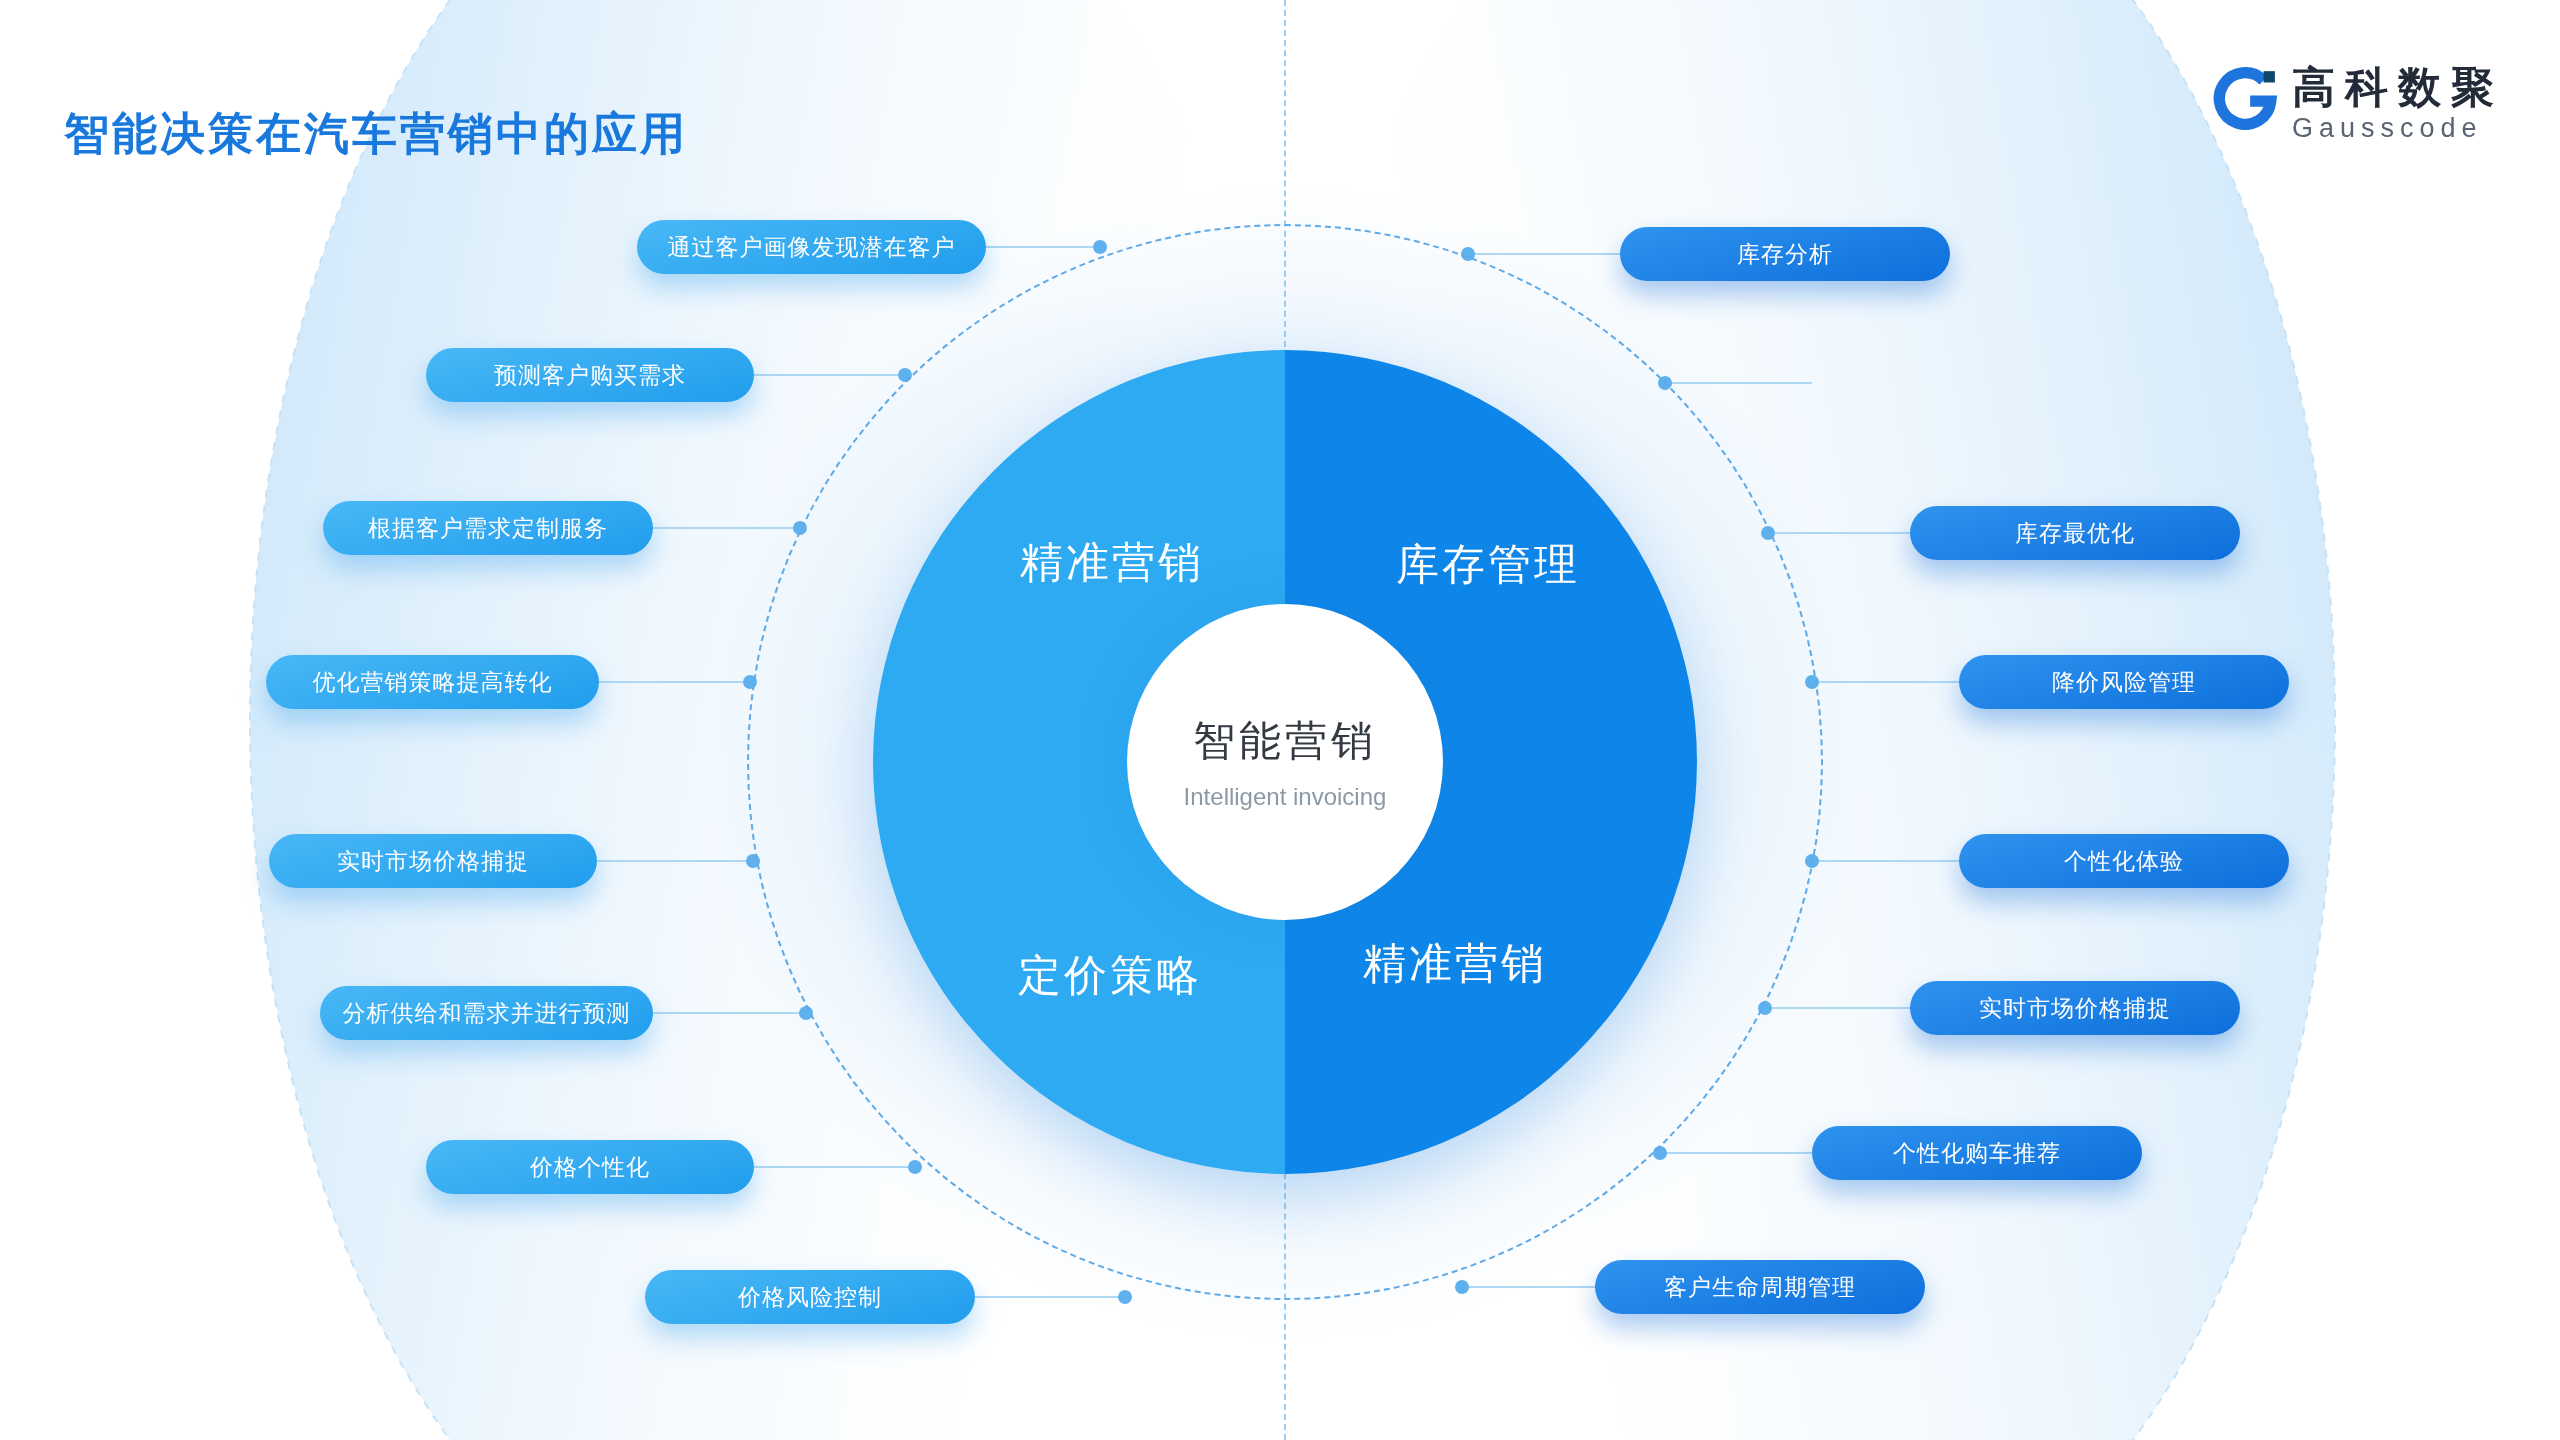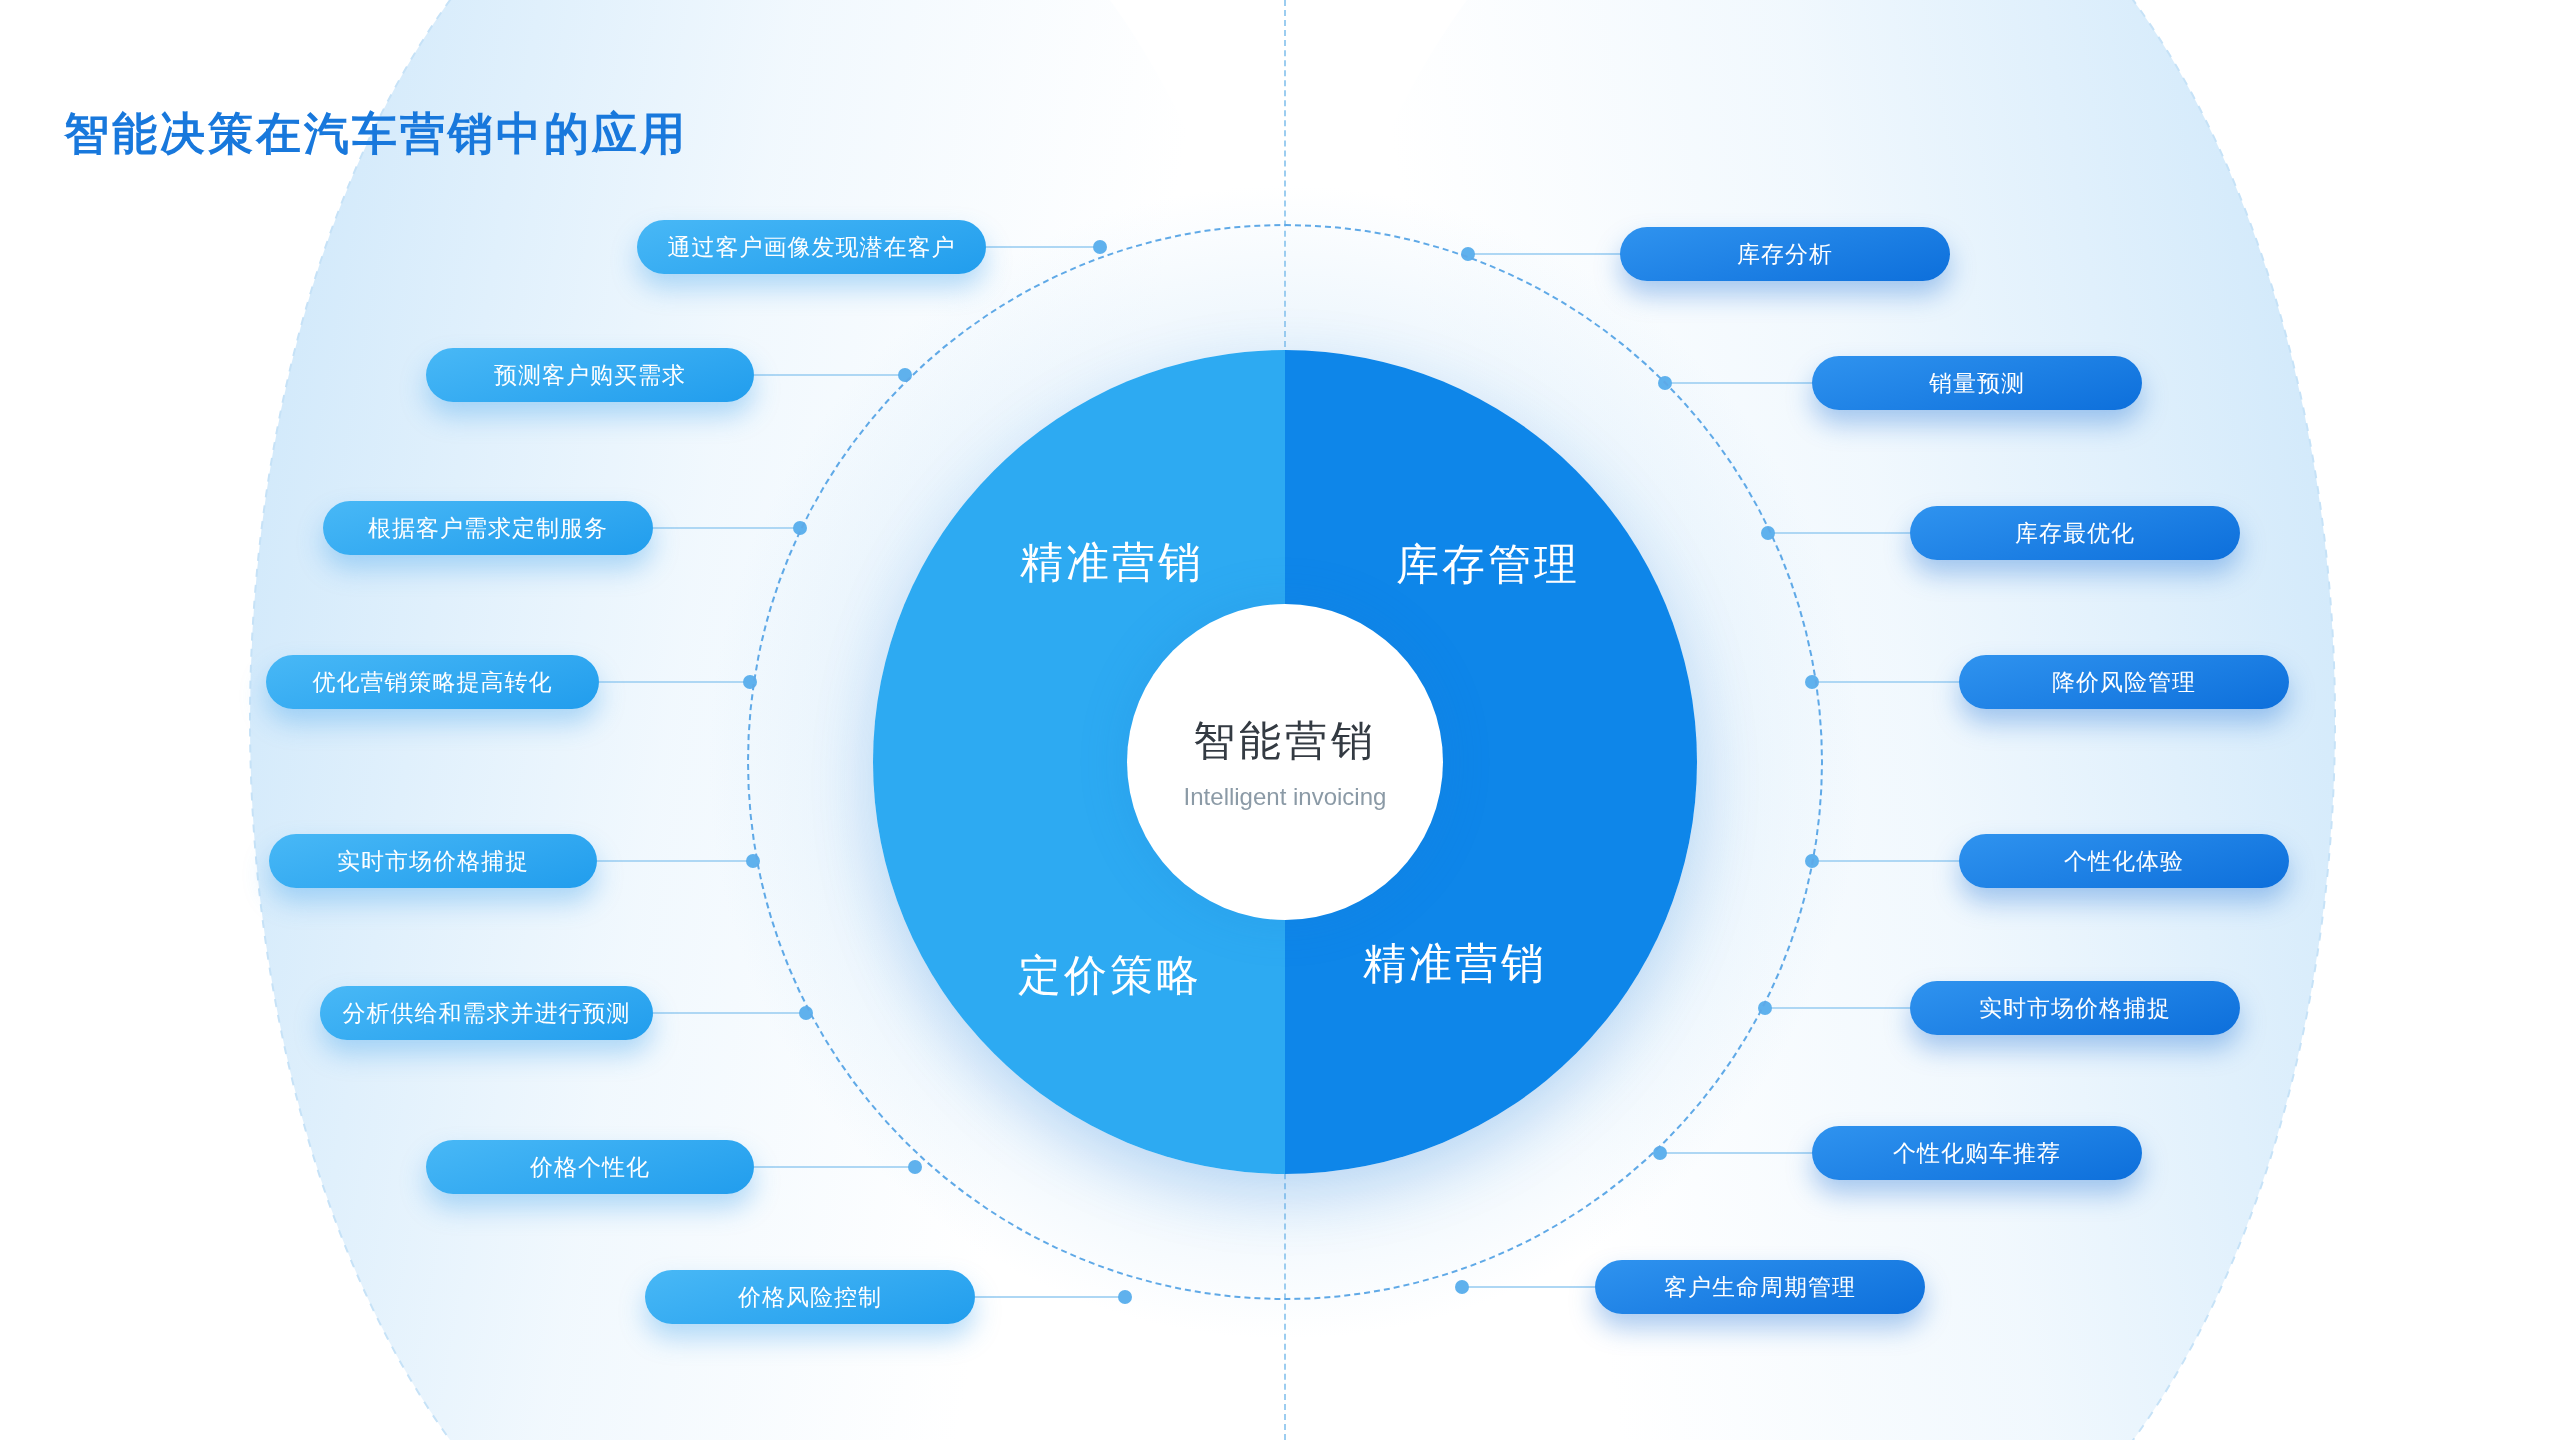--- a/index.html
+++ b/index.html
@@ -157,24 +157,33 @@
   <div class="pill pill-l" style="left:637px; top:220px;  width:349px;">通过客户画像发现潜在客户</div>
   <div class="pill pill-l" style="left:426px; top:348px;  width:328px;">预测客户购买需求</div>
   <div class="pill pill-l" style="left:323px; top:501px;  width:330px;">根据客户需求定制服务</div>
   <div class="pill pill-l" style="left:266px; top:655px;  width:333px;">优化营销策略提高转化</div>
   <div class="pill pill-l" style="left:269px; top:834px;  width:328px;">实时市场价格捕捉</div>
   <div class="pill pill-l" style="left:320px; top:986px;  width:333px;">分析供给和需求并进行预测</div>
   <div class="pill pill-l" style="left:426px; top:1140px; width:328px;">价格个性化</div>
   <div class="pill pill-l" style="left:645px; top:1270px; width:330px;">价格风险控制</div>
 
   <div class="pill pill-r" style="left:1620px; top:227px;  width:330px;">库存分析</div>
-  <div class="pill pill-r" style="left:1812px; top:356px;  width:330px;">销量预测</div>
   <div class="pill pill-r" style="left:1910px; top:506px;  width:330px;">库存最优化</div>
   <div class="pill pill-r" style="left:1959px; top:655px;  width:330px;">降价风险管理</div>
   <div class="pill pill-r" style="left:1959px; top:834px;  width:330px;">个性化体验</div>
   <div class="pill pill-r" style="left:1910px; top:981px;  width:330px;">实时市场价格捕捉</div>
   <div class="pill pill-r" style="left:1812px; top:1126px; width:330px;">个性化购车推荐</div>
   <div class="pill pill-r" style="left:1595px; top:1260px; width:330px;">客户生命周期管理</div>
 
   <div class="page-title">智能决策在汽车营销中的应用</div>
 
+  <div class="logo">
+    <svg class="logo-icon" viewBox="0 0 64 64">
+      <path d="M50 14 A 25 25 0 1 0 57 34 H 37" fill="none" stroke="#1d74dc" stroke-width="11"></path>
+      <rect x="50" y="5" width="11" height="11" fill="#10486b"></rect>
+    </svg>
+    <div>
+      <div class="logo-text-cn">高科数聚</div>
+      <div class="logo-text-en">Gausscode</div>
+    </div>
+  </div>
 
 </div>
 
 </body></html>

